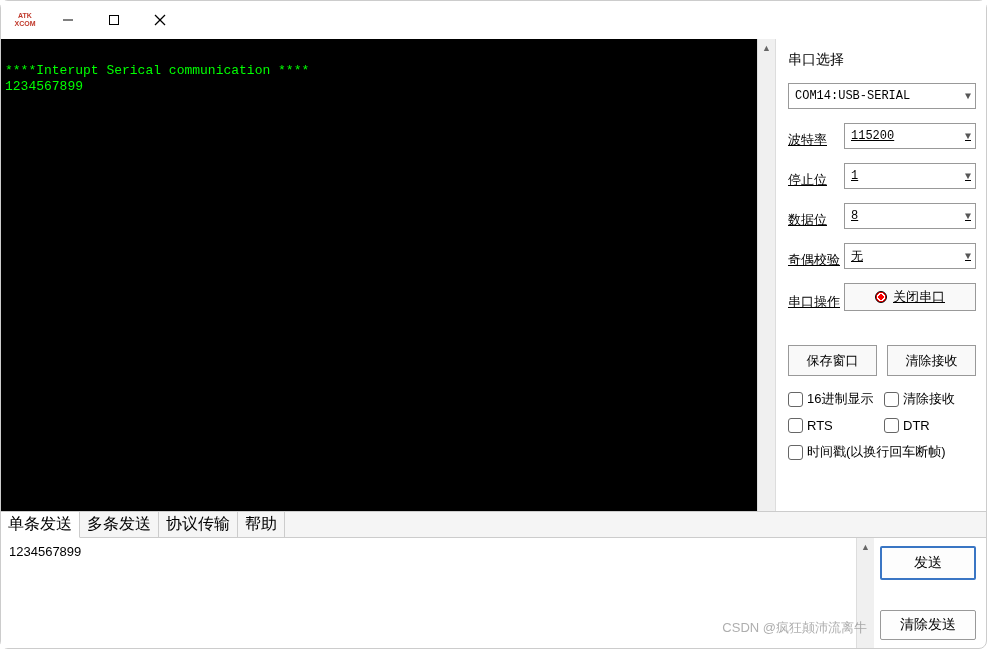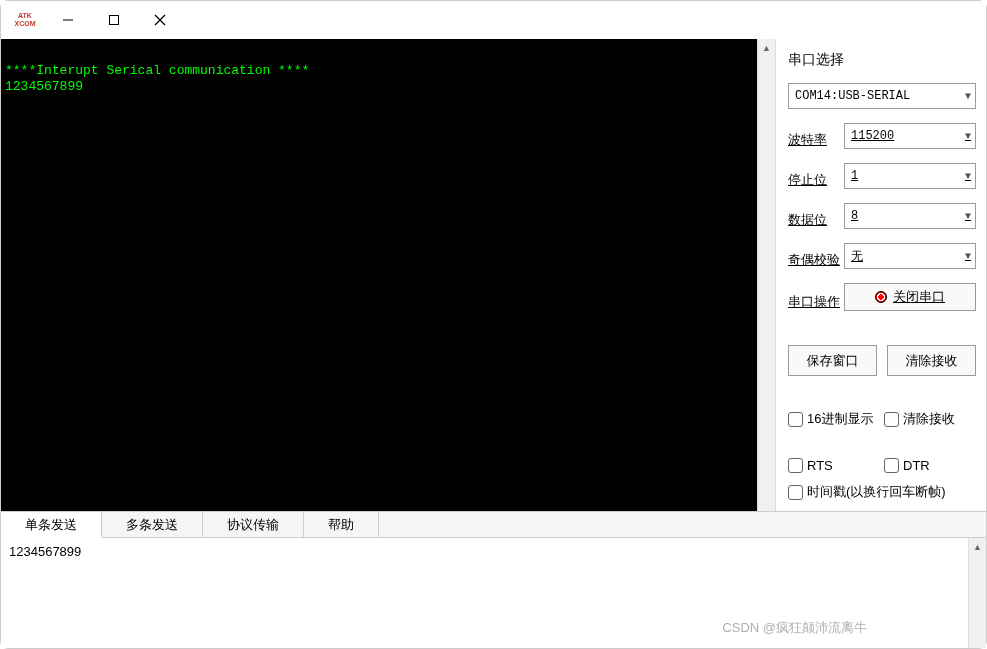--- a/index.html
+++ b/index.html
@@ -173,44 +173,44 @@
     .check-row {
       display: flex;
       gap: 4px;
     }
     .check-item {
       display: flex;
       align-items: center;
       gap: 4px;
       font-size: 13px;
     }
-    .check-item.half { width: 50%; margin-top: 20px; }
+    .check-item.half { width: 50%; }
     .checkbox {
       width: 15px;
       height: 15px;
       border: 1px solid #666;
       border-radius: 3px;
       background: #fff;
     }
     .bottom-area {
       border-top: 1px solid #ccc;
       display: flex;
       flex-direction: column;
     }
     .tabs {
       display: flex;
       height: 26px;
       background: #f5f5f5;
       border-bottom: 1px solid #ccc;
     }
     .tab {
-      padding: 0 24px;
-      display: flex;
-      align-items: center;
-      font-size: 13px;
+      padding: 0 7px;
+      display: flex;
+      align-items: center;
+      font-size: 16px;
       border-right: 1px solid #ccc;
       cursor: pointer;
       background: #f5f5f5;
     }
     .tab.active {
       background: #fff;
       border-bottom: 1px solid #fff;
       margin-bottom: -1px;
     }
     .send-area {
@@ -391,17 +391,21 @@
       <div class="tab active">单条发送</div>
       <div class="tab">多条发送</div>
       <div class="tab">协议传输</div>
       <div class="tab">帮助</div>
     </div>
     <div class="send-area">
       <textarea class="send-input" style="">1234567899</textarea>
       <div class="send-scrollbar">
         <div class="scroll-arrow">▲</div>
       </div>
+      <div class="send-btn-col">
+        <div class="send-btn">发送</div>
+        <div class="send-btn secondary">清除发送</div>
+      </div>
     </div>
   </div>
 </div>
 
 <div class="watermark">CSDN @疯狂颠沛流离牛</div>
 
 </body></html>

